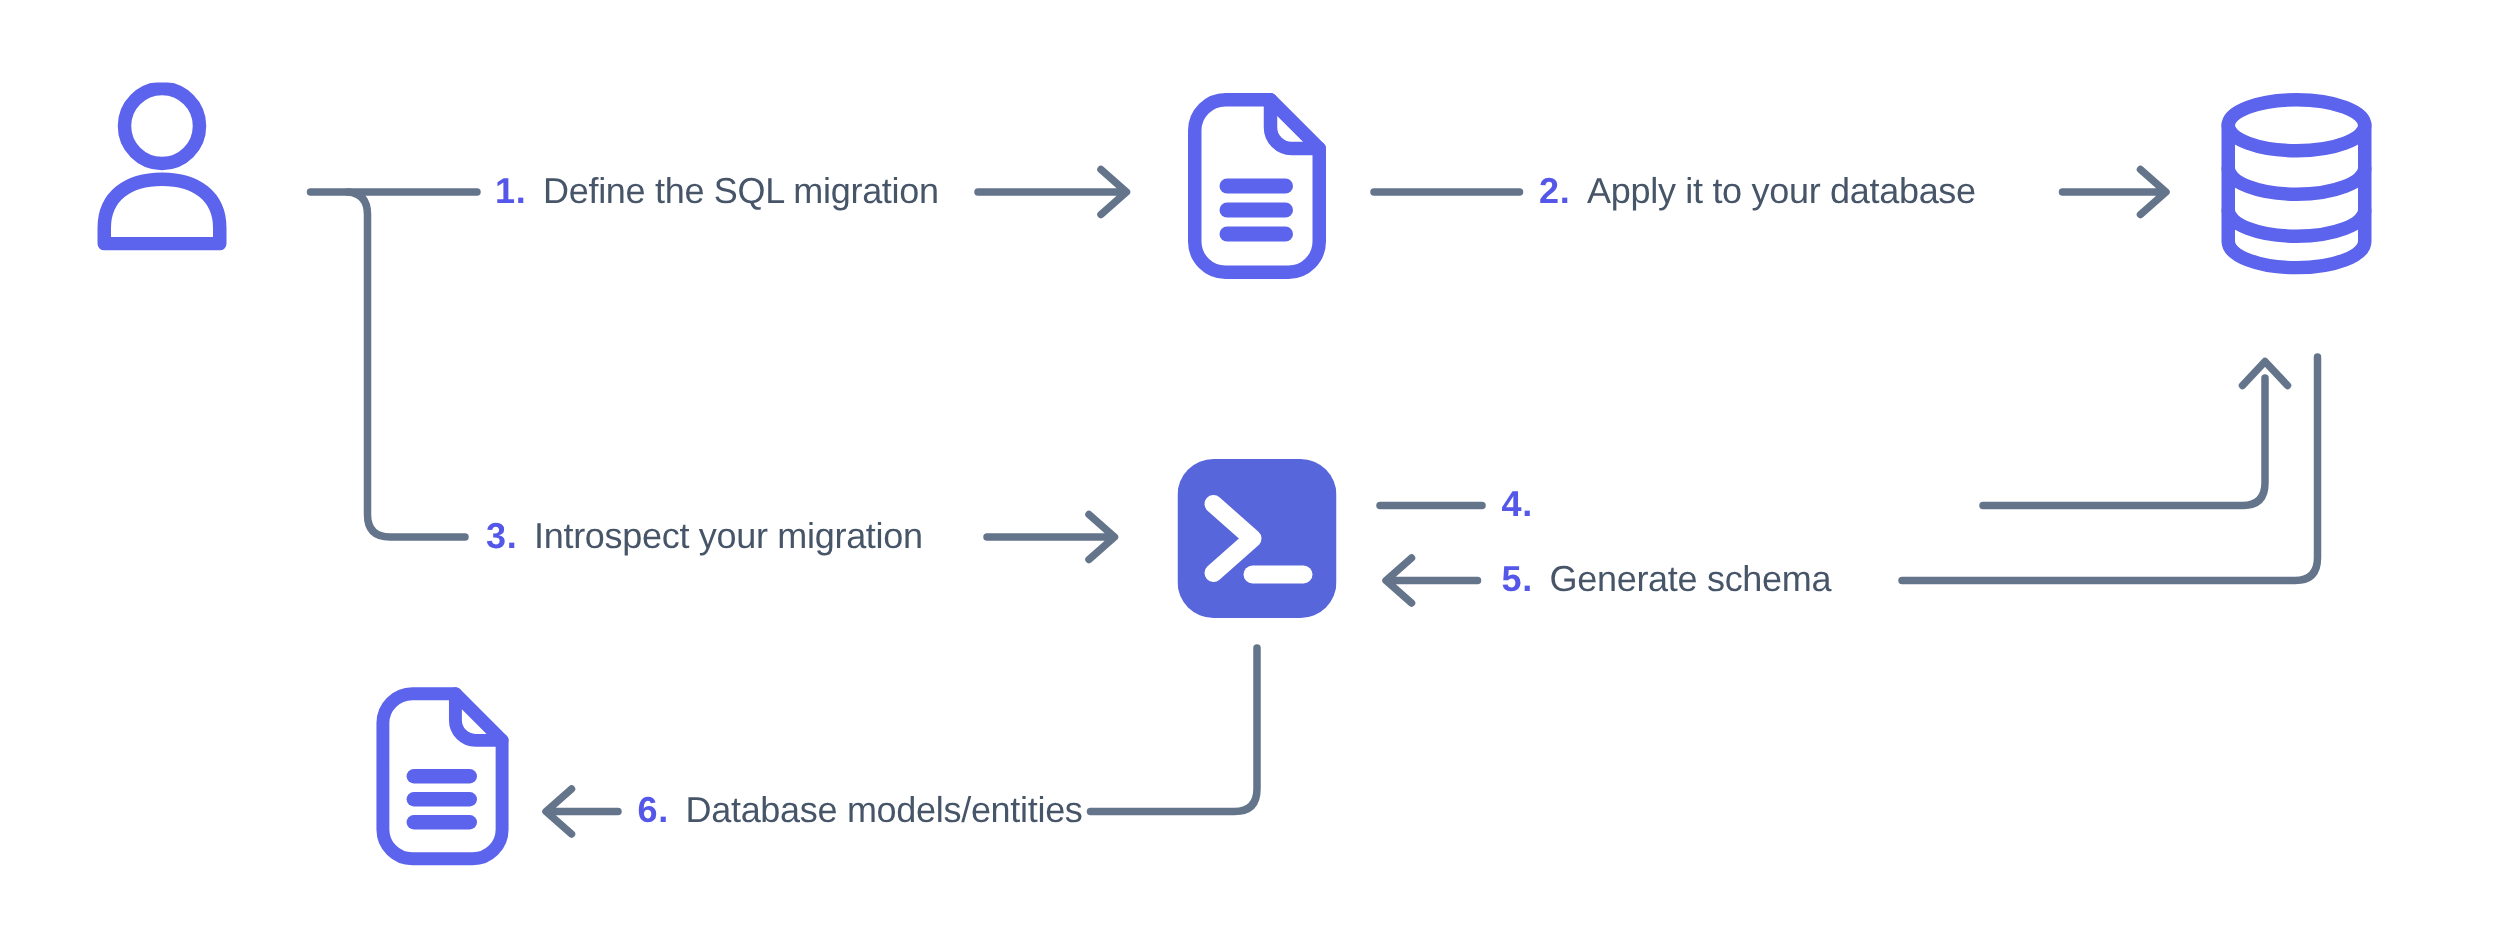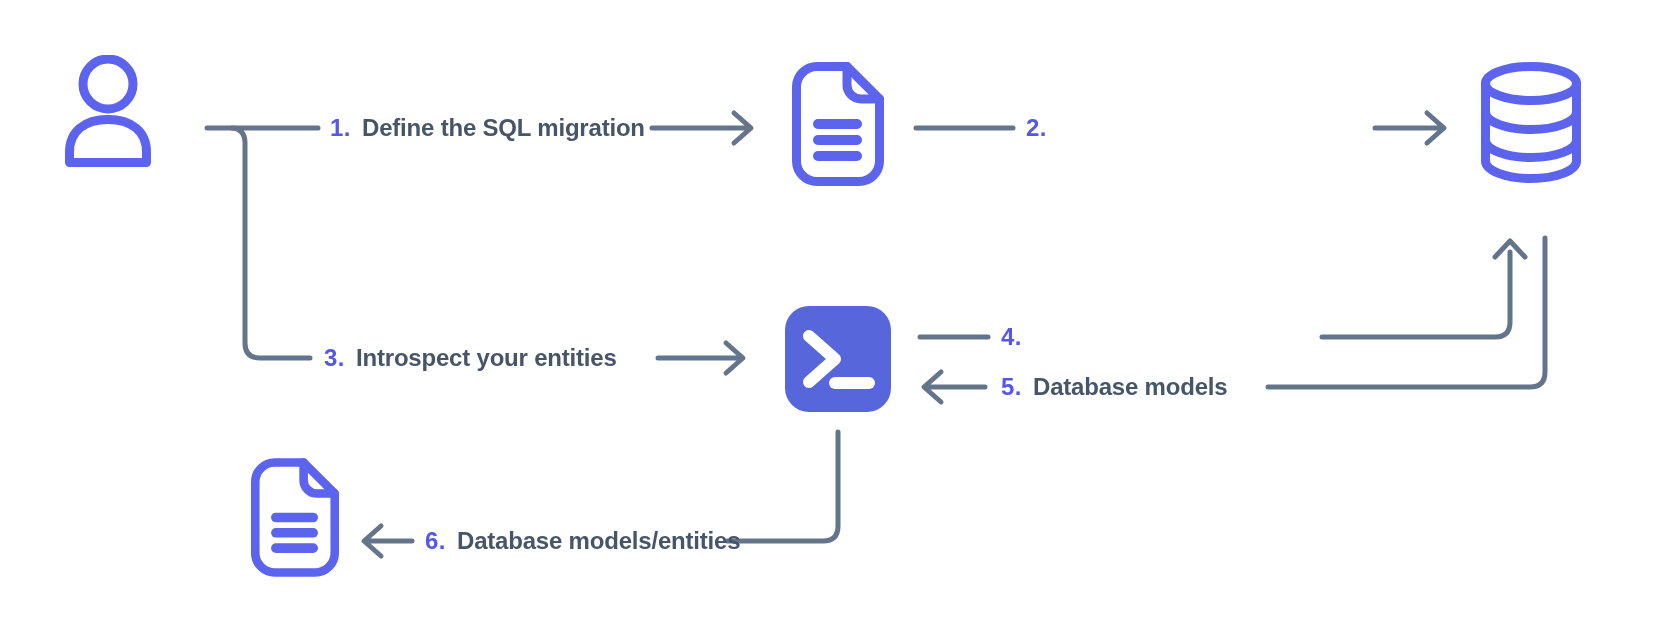--- a/index.html
+++ b/index.html
@@ -32,21 +32,21 @@
     align-items:baseline;
   }
   .step .num{
     color:var(--accent);
     font-weight:800;
     margin-right:11px;
     letter-spacing:0.5px;
   }
   .step .txt{
     color:var(--label-text);
-    font-weight:700;
+    font-weight:400;
     letter-spacing:-0.2px;
   }
 </style>
 </head>
 <body>
 
 <div class="canvas">
 
   <svg class="connectors" width="1667" height="620" viewBox="0 0 1667 620">
     <path d="M207 128 H318"></path>
@@ -107,34 +107,35 @@
     </svg>
   </div>
 
   <div class="step" style="left:330px;top:128px;">
     <span class="num">1.</span>
     <span class="txt">Define the SQL migration</span>
   </div>
 
   <div class="step" style="left:1026px;top:128px;">
     <span class="num">2.</span>
+    <span class="txt">Apply it to your database</span>
   </div>
 
   <div class="step" style="left:324px;top:358px;">
     <span class="num">3.</span>
-    <span class="txt">Introspect your entities</span>
+    <span class="txt">Introspect your migration</span>
   </div>
 
   <div class="step" style="left:1001px;top:337px;">
     <span class="num">4.</span>
   </div>
 
   <div class="step" style="left:1001px;top:387px;">
     <span class="num">5.</span>
-    <span class="txt">Database models</span>
+    <span class="txt">Generate schema</span>
   </div>
 
   <div class="step" style="left:425px;top:541px;">
     <span class="num">6.</span>
     <span class="txt">Database models/entities</span>
   </div>
 
 </div>
 
 </body></html>

